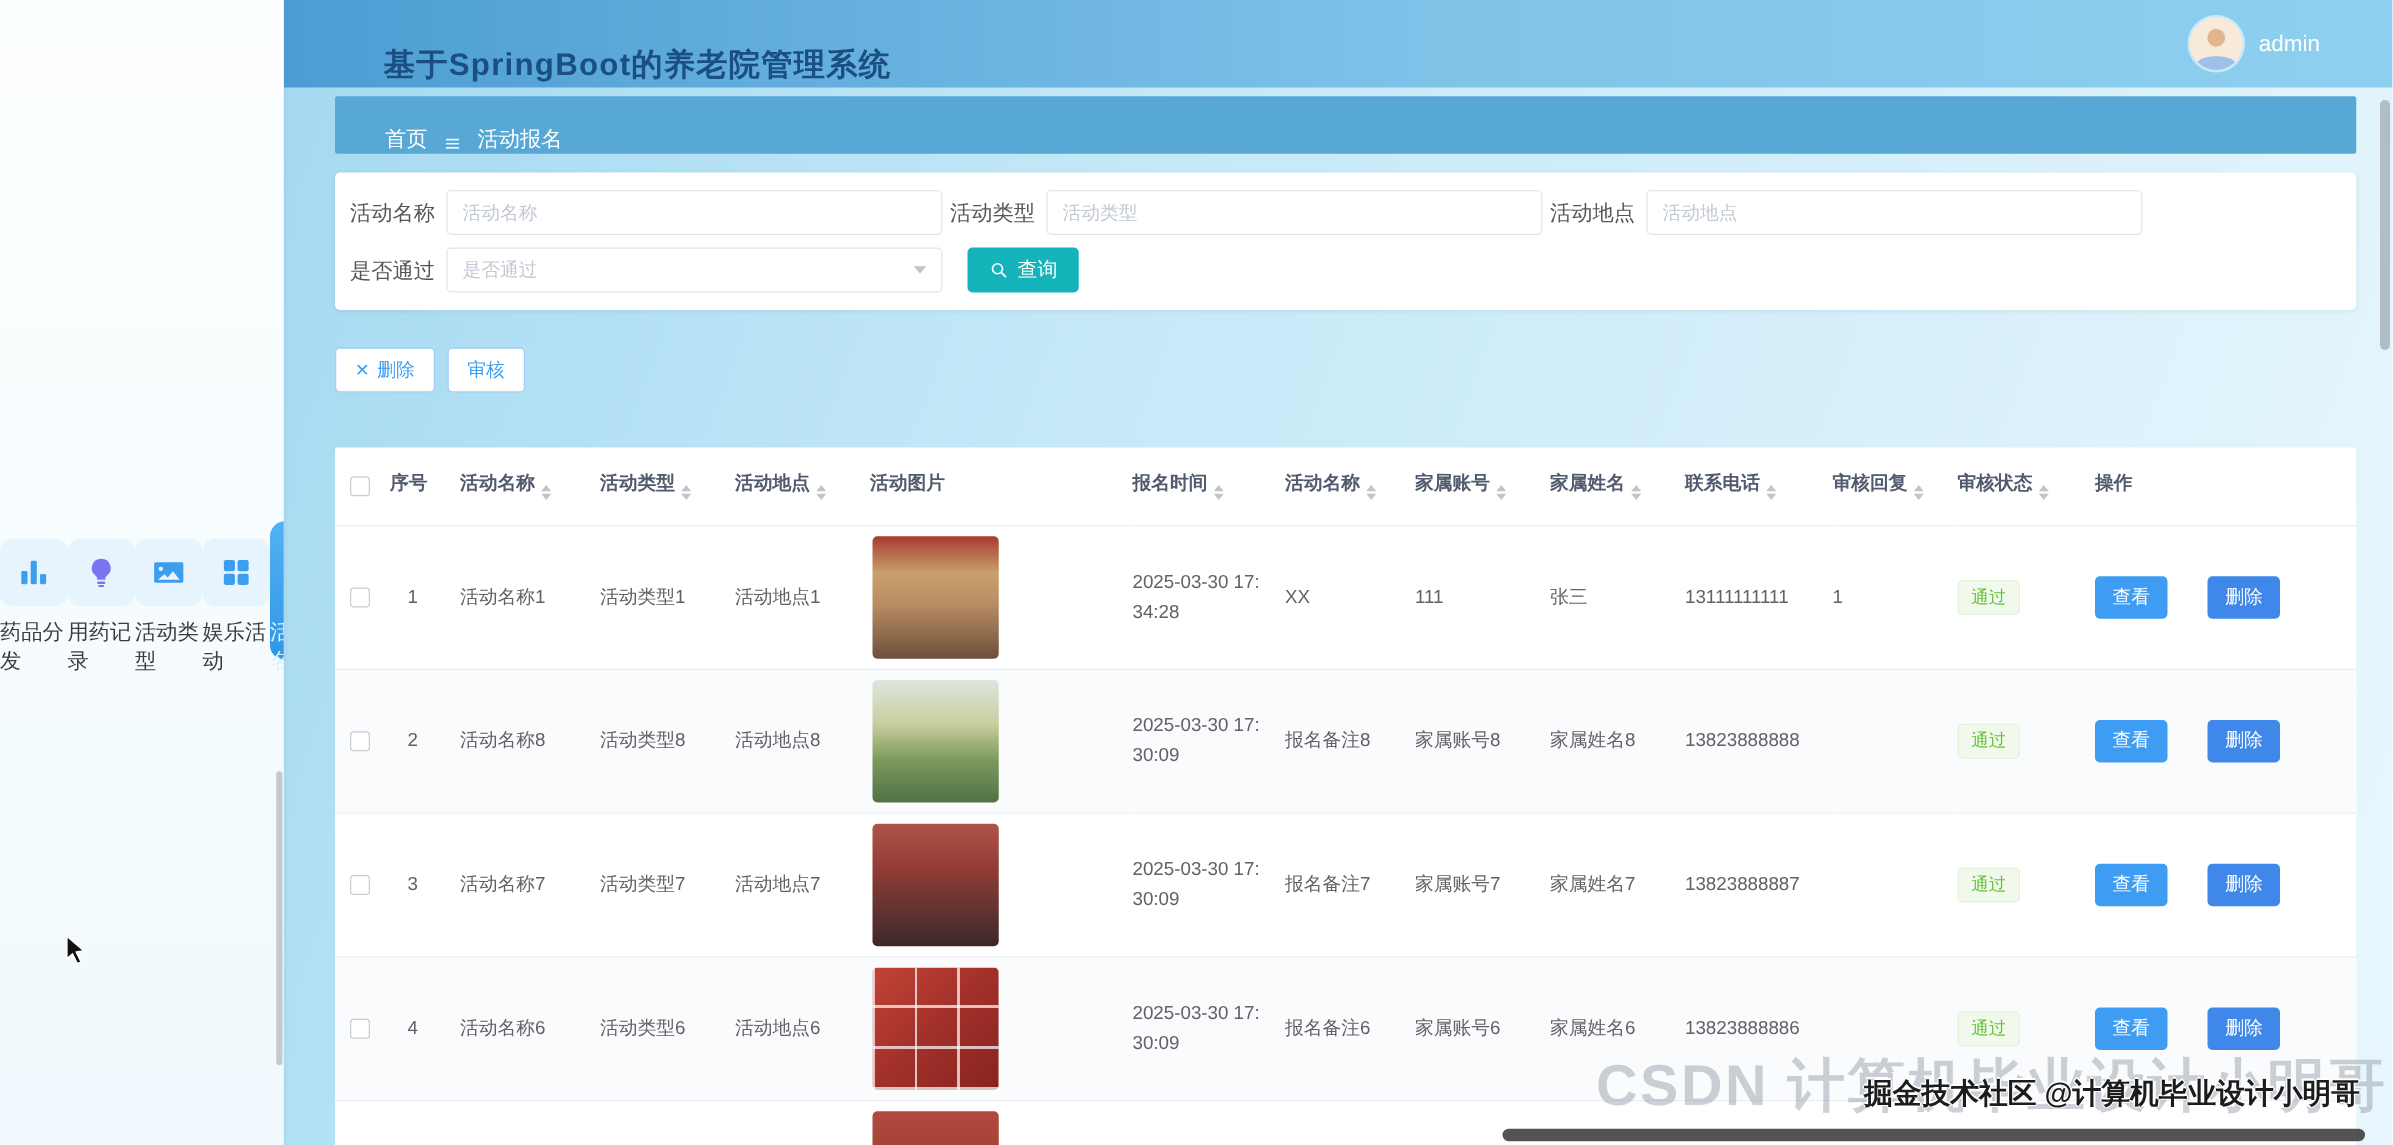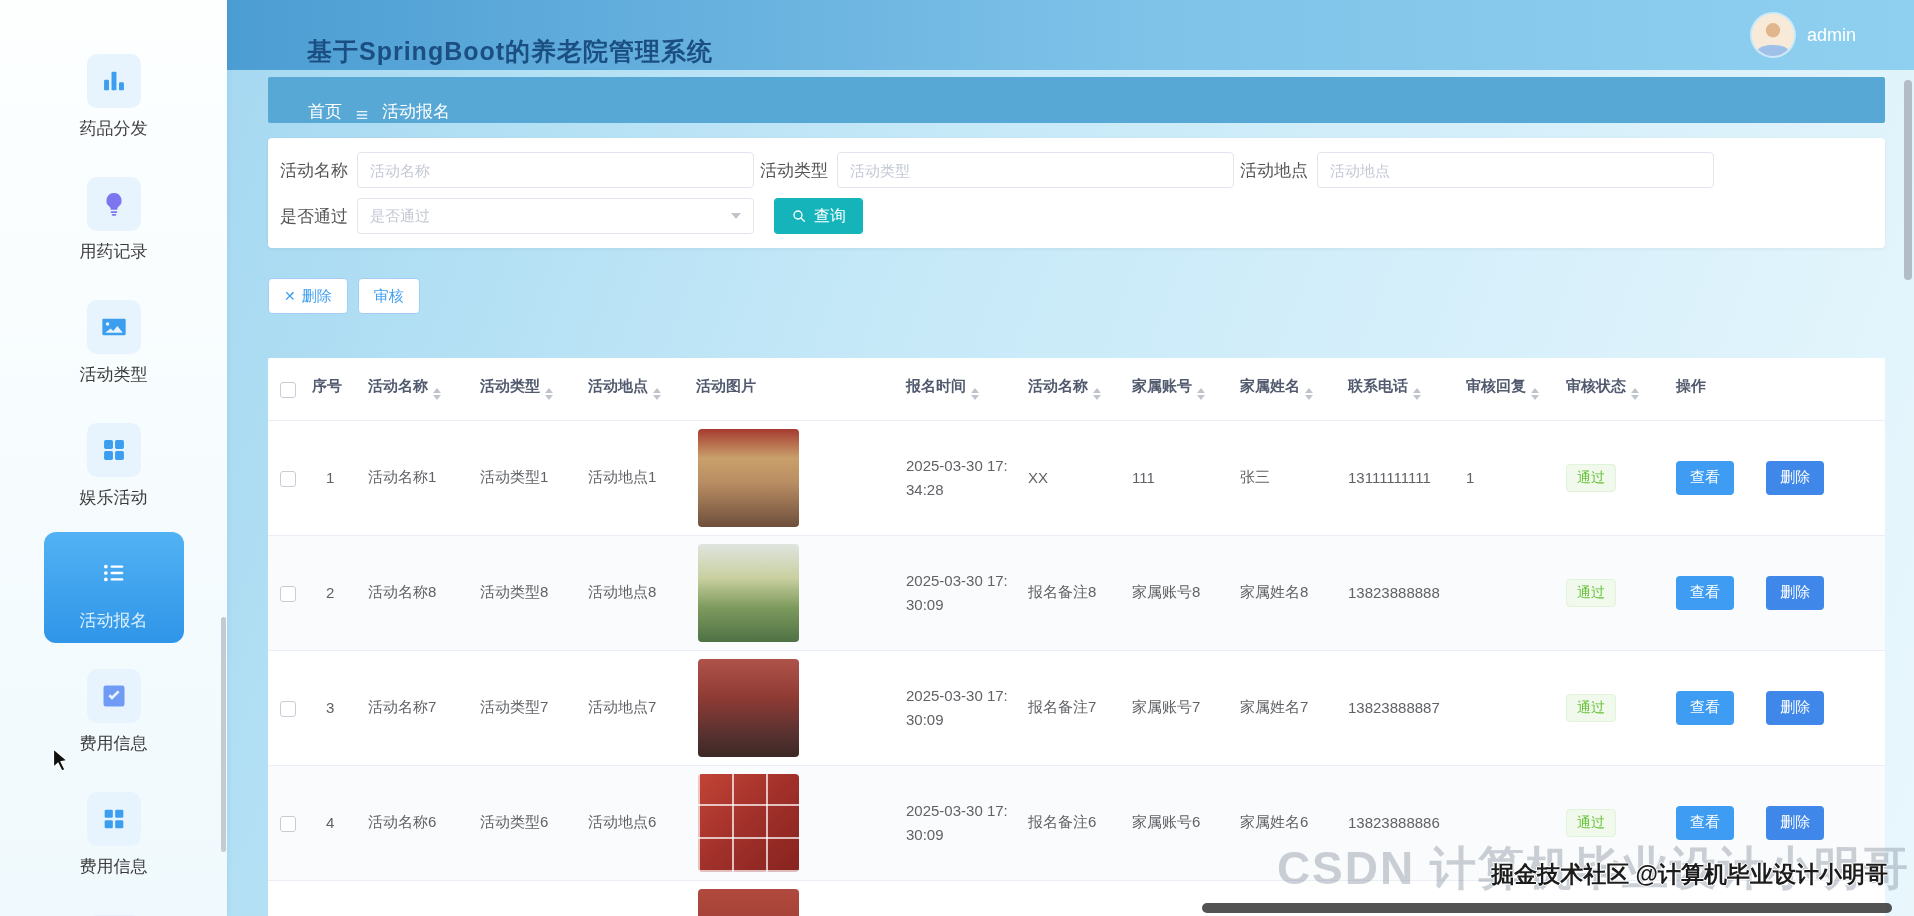--- a/index.html
+++ b/index.html
@@ -9,21 +9,21 @@
     background: linear-gradient(110deg,#9bd4ef 0%,#c6e9f8 45%,#e9f7fd 100%);
     position: relative;
     color:#606266;
   }
   .page { display:flex; width:100%; height:100%; position:relative; }
 
   
   .sidebar {
     width:227px; flex:none; height:100%;
     background: linear-gradient(180deg,#fdffff 0%,#f0f9fd 100%);
-    display:flex; flex-direction:column; align-items:center;
+    display:flex; align-items:center;
     padding-top:40px; overflow:hidden; position:relative; z-index:2;
     box-shadow: 1px 0 4px rgba(80,130,170,.10);
   }
   .side-item {
     width:140px; display:flex; flex-direction:column; align-items:center;
     padding:14px 0; margin-bottom:12px; border-radius:12px; cursor:pointer;
   }
   .side-icon {
     width:54px; height:54px; border-radius:10px; background:#e7f4fd;
     display:flex; align-items:center; justify-content:center;

